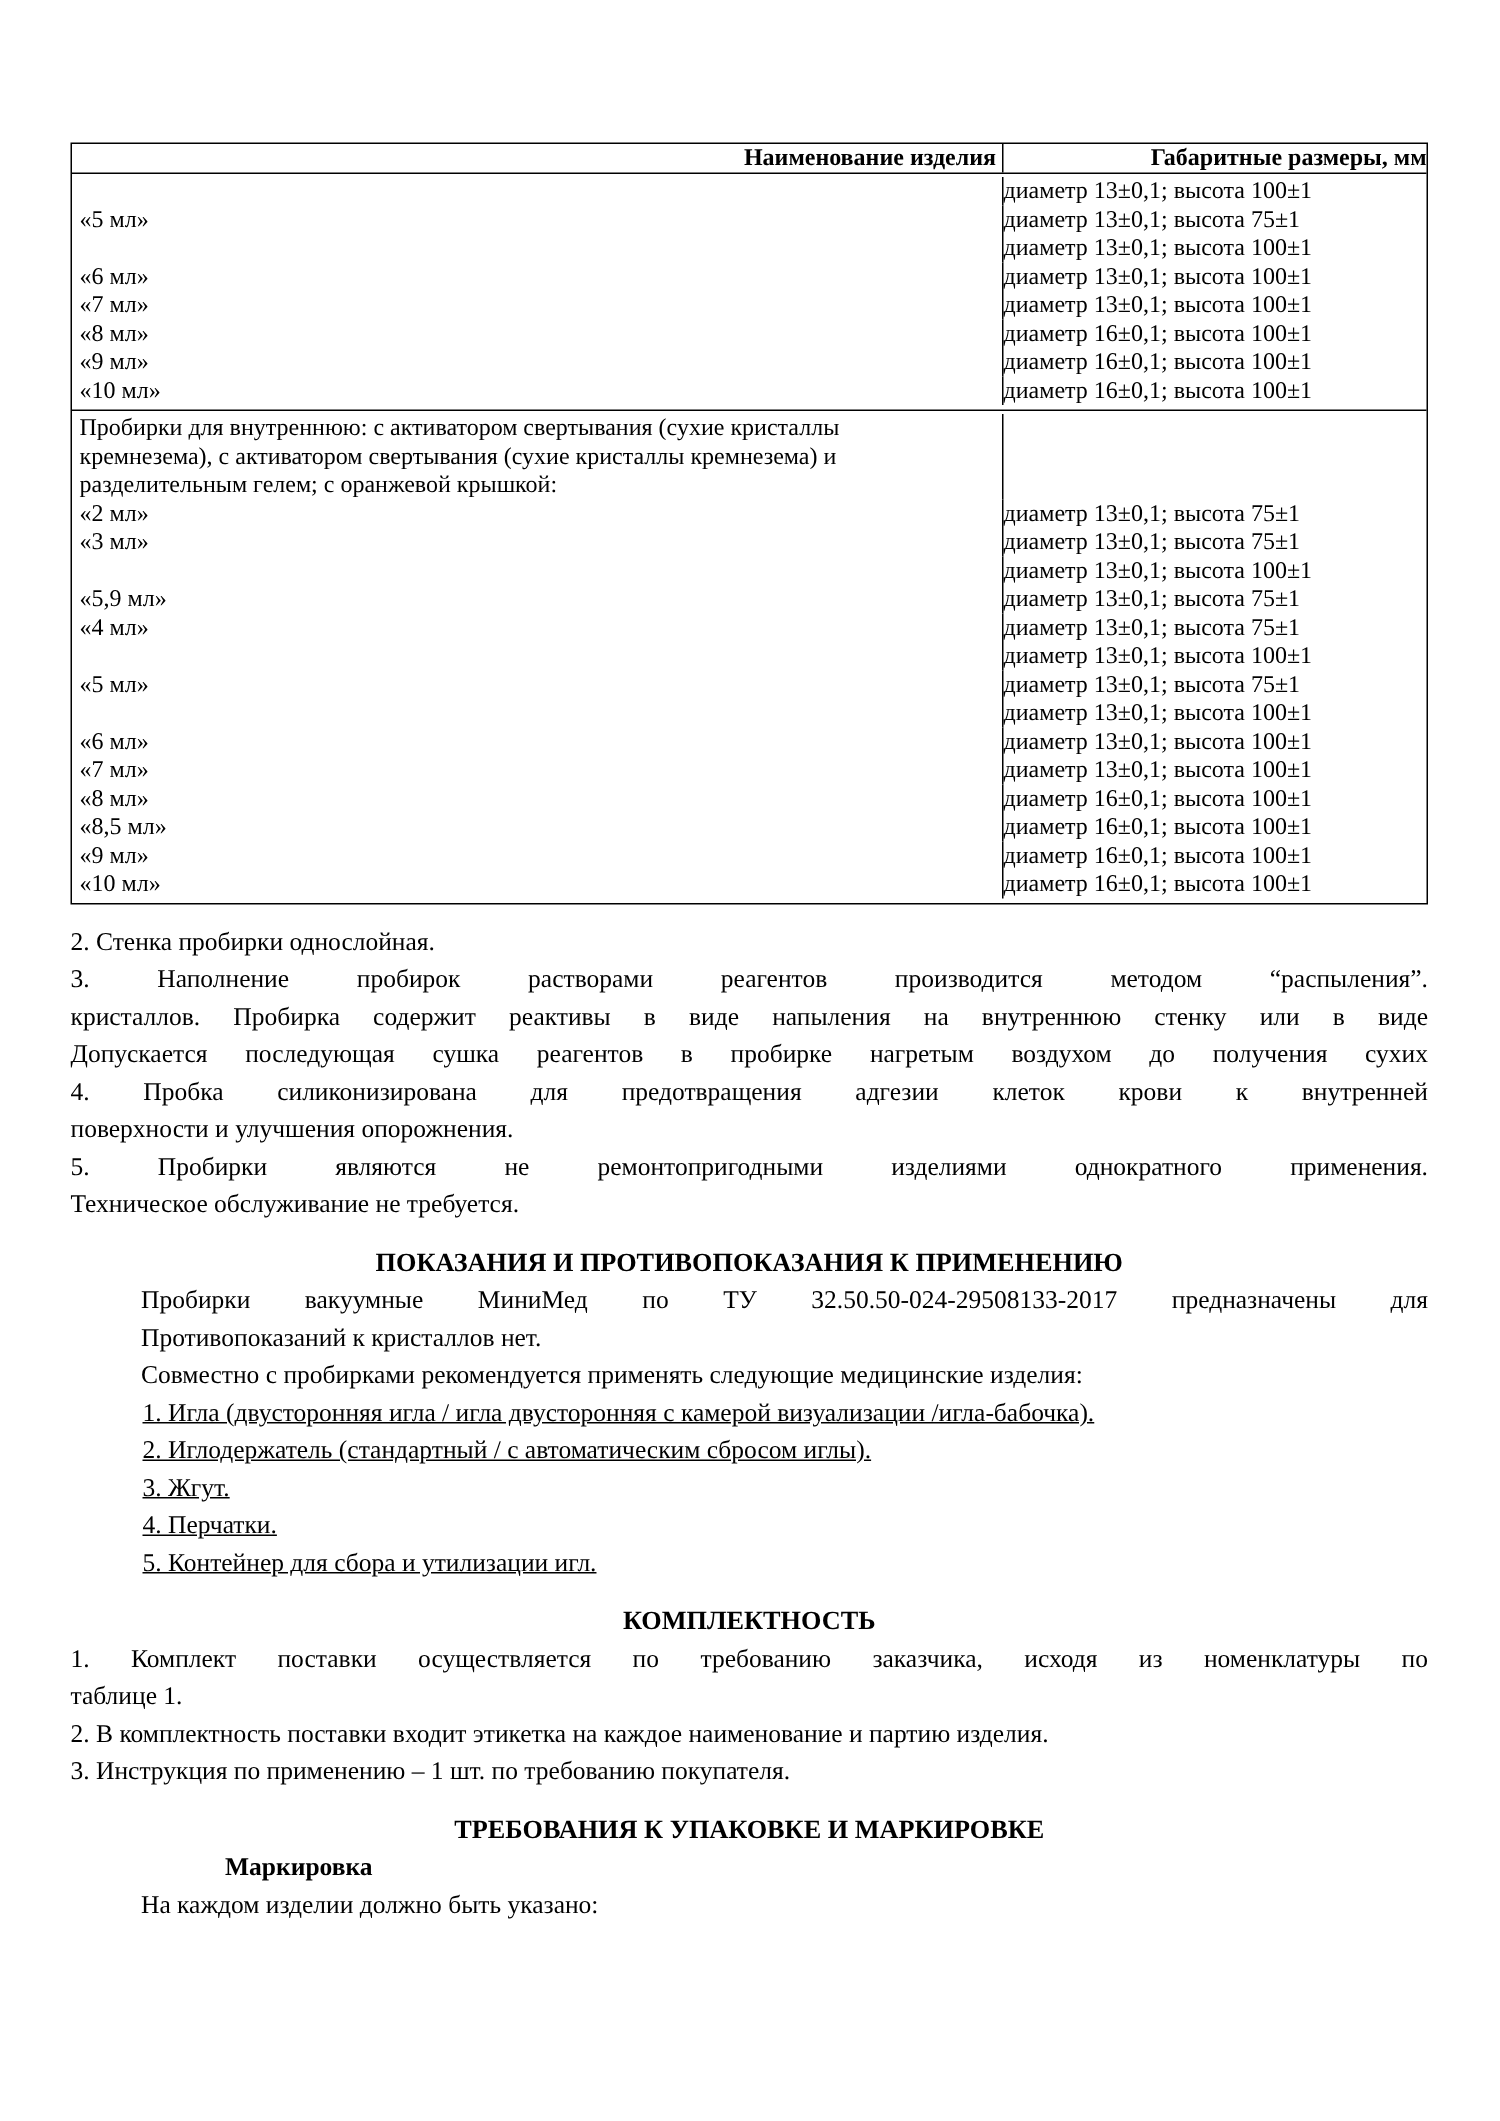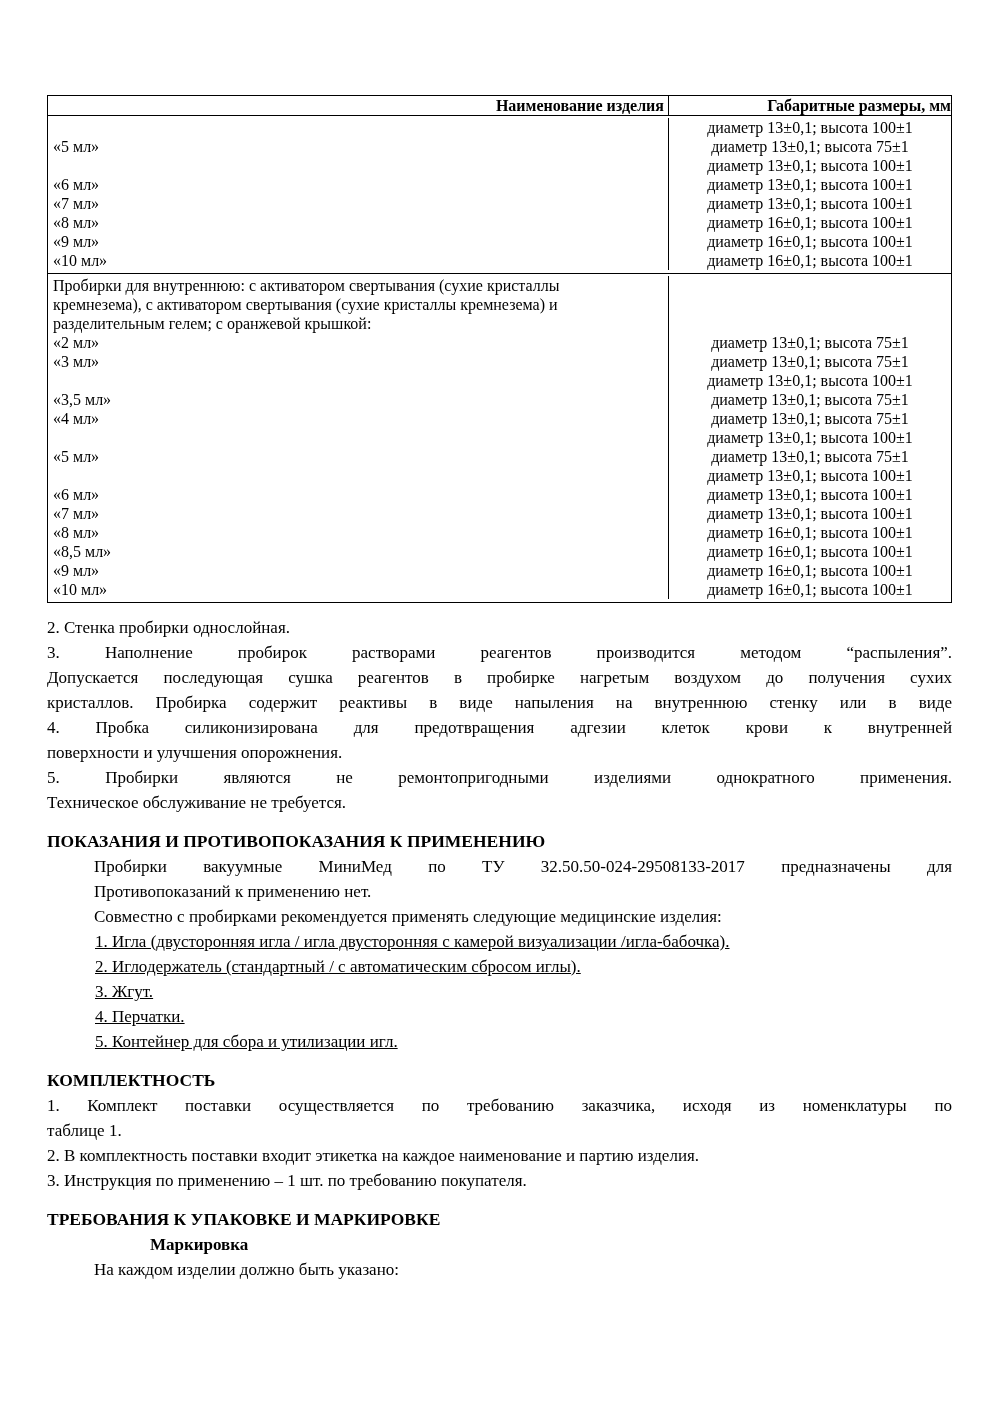--- a/index.html
+++ b/index.html
@@ -9,34 +9,34 @@
     font-family: "Liberation Serif", serif;
     -webkit-font-smoothing: antialiased;
   }
   .page { padding: 95px 48px 0 47px; }
 
   
   .ptable { border: 1px solid #000; }
   .trow { display: flex; }
   .tcell { font-size: 16px; line-height: 19px; }
   .cleft { width: 620px; padding: 0 4px 0 5px; box-sizing: border-box; }
-  .cright { flex: 1; border-left: 1px solid #000; text-align: center; }
+  .cright { flex: 1; border-left: 1px solid #000; text-align: left; }
   .header-row { border-bottom: 1px solid #000; }
   .header-row .tcell { font-weight: bold; text-align: right; line-height: 18px; padding-top: 1px; }
   .tsection { padding: 2px 0 3px; }
   .sec-div { border-bottom: 1px solid #000; }
   .intro { white-space: pre-line; }
 
   
   .bodytext { margin-top: 12px; font-size: 17px; line-height: 25px; }
   .line { min-height: 25px; }
   .just { text-align: justify; text-align-last: justify; }
   .indent > .line:first-child { text-indent: 47px; }
   .heading {
-    font-size: 17.5px; font-weight: bold; text-align: left;
+    font-size: 17.5px; font-weight: bold; text-align: center;
     margin-top: 14px; line-height: 25px;
   }
   .subheading { font-weight: bold; margin-left: 103px; line-height: 25px; }
   .litem { margin-left: 48px; text-decoration: underline; }
 </style>
 </head>
 <body>
 
 <div class="page">
 
@@ -95,21 +95,21 @@
           </div>
           <div class="trow">
             <div class="tcell cleft">«3 мл»</div>
             <div class="tcell cright">диаметр 13±0,1; высота 75±1</div>
           </div>
           <div class="trow">
             <div class="tcell cleft"></div>
             <div class="tcell cright">диаметр 13±0,1; высота 100±1</div>
           </div>
           <div class="trow">
-            <div class="tcell cleft">«3,5 мл»</div>
+            <div class="tcell cleft">«5,9 мл»</div>
             <div class="tcell cright">диаметр 13±0,1; высота 75±1</div>
           </div>
           <div class="trow">
             <div class="tcell cleft">«4 мл»</div>
             <div class="tcell cright">диаметр 13±0,1; высота 75±1</div>
           </div>
           <div class="trow">
             <div class="tcell cleft"></div>
             <div class="tcell cright">диаметр 13±0,1; высота 100±1</div>
           </div>
@@ -149,38 +149,38 @@
     </div>
   </div>
 
   <div class="bodytext">
 
     <div class="pblock">
         <div class="line">2. Стенка пробирки однослойная.</div>
       </div>
     <div class="pblock">
         <div class="line just">3. Наполнение пробирок растворами реагентов производится методом “распыления”.</div>
+        <div class="line just">кристаллов. Пробирка содержит реактивы в виде напыления на внутреннюю стенку или в виде</div>
         <div class="line just">Допускается последующая сушка реагентов в пробирке нагретым воздухом до получения сухих</div>
-        <div class="line just">кристаллов. Пробирка содержит реактивы в виде напыления на внутреннюю стенку или в виде</div>
       </div>
     <div class="pblock">
         <div class="line just">4. Пробка силиконизирована для предотвращения адгезии клеток крови к внутренней</div>
         <div class="line">поверхности и улучшения опорожнения.</div>
       </div>
     <div class="pblock">
         <div class="line just">5. Пробирки являются не ремонтопригодными изделиями однократного применения.</div>
         <div class="line">Техническое обслуживание не требуется.</div>
       </div>
 
     <div class="heading">ПОКАЗАНИЯ И ПРОТИВОПОКАЗАНИЯ К ПРИМЕНЕНИЮ</div>
     <div class="pblock indent">
         <div class="line just">Пробирки вакуумные МиниМед по ТУ 32.50.50-024-29508133-2017 предназначены для</div>
       </div>
     <div class="pblock indent">
-        <div class="line">Противопоказаний к применению нет.</div>
+        <div class="line">Противопоказаний к кристаллов нет.</div>
       </div>
     <div class="pblock indent">
         <div class="line">Совместно с пробирками рекомендуется применять следующие медицинские изделия:</div>
       </div>
     <div>
         <div class="litem line">1. Игла (двусторонняя игла / игла двусторонняя с камерой визуализации /игла-бабочка).</div>
         <div class="litem line">2. Иглодержатель (стандартный / с автоматическим сбросом иглы).</div>
         <div class="litem line">3. Жгут.</div>
         <div class="litem line">4. Перчатки.</div>
         <div class="litem line">5. Контейнер для сбора и утилизации игл.</div>

